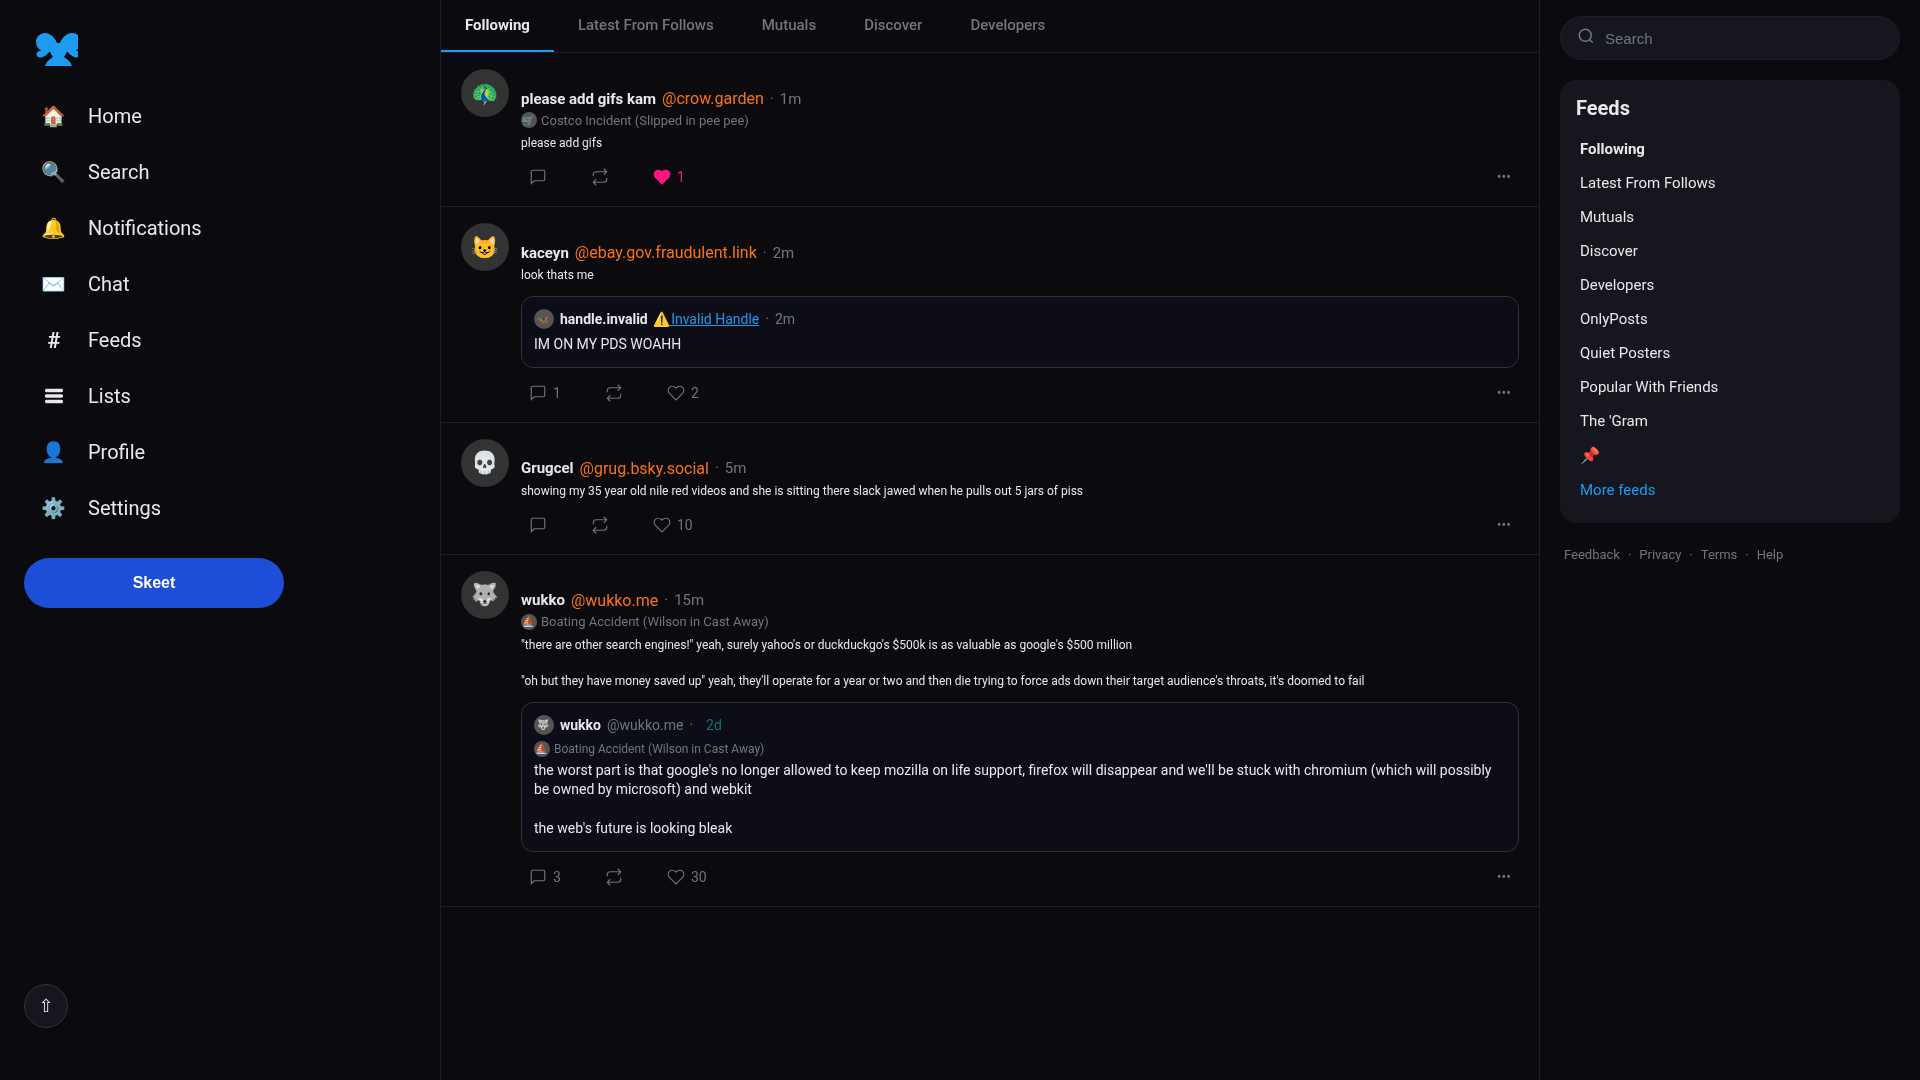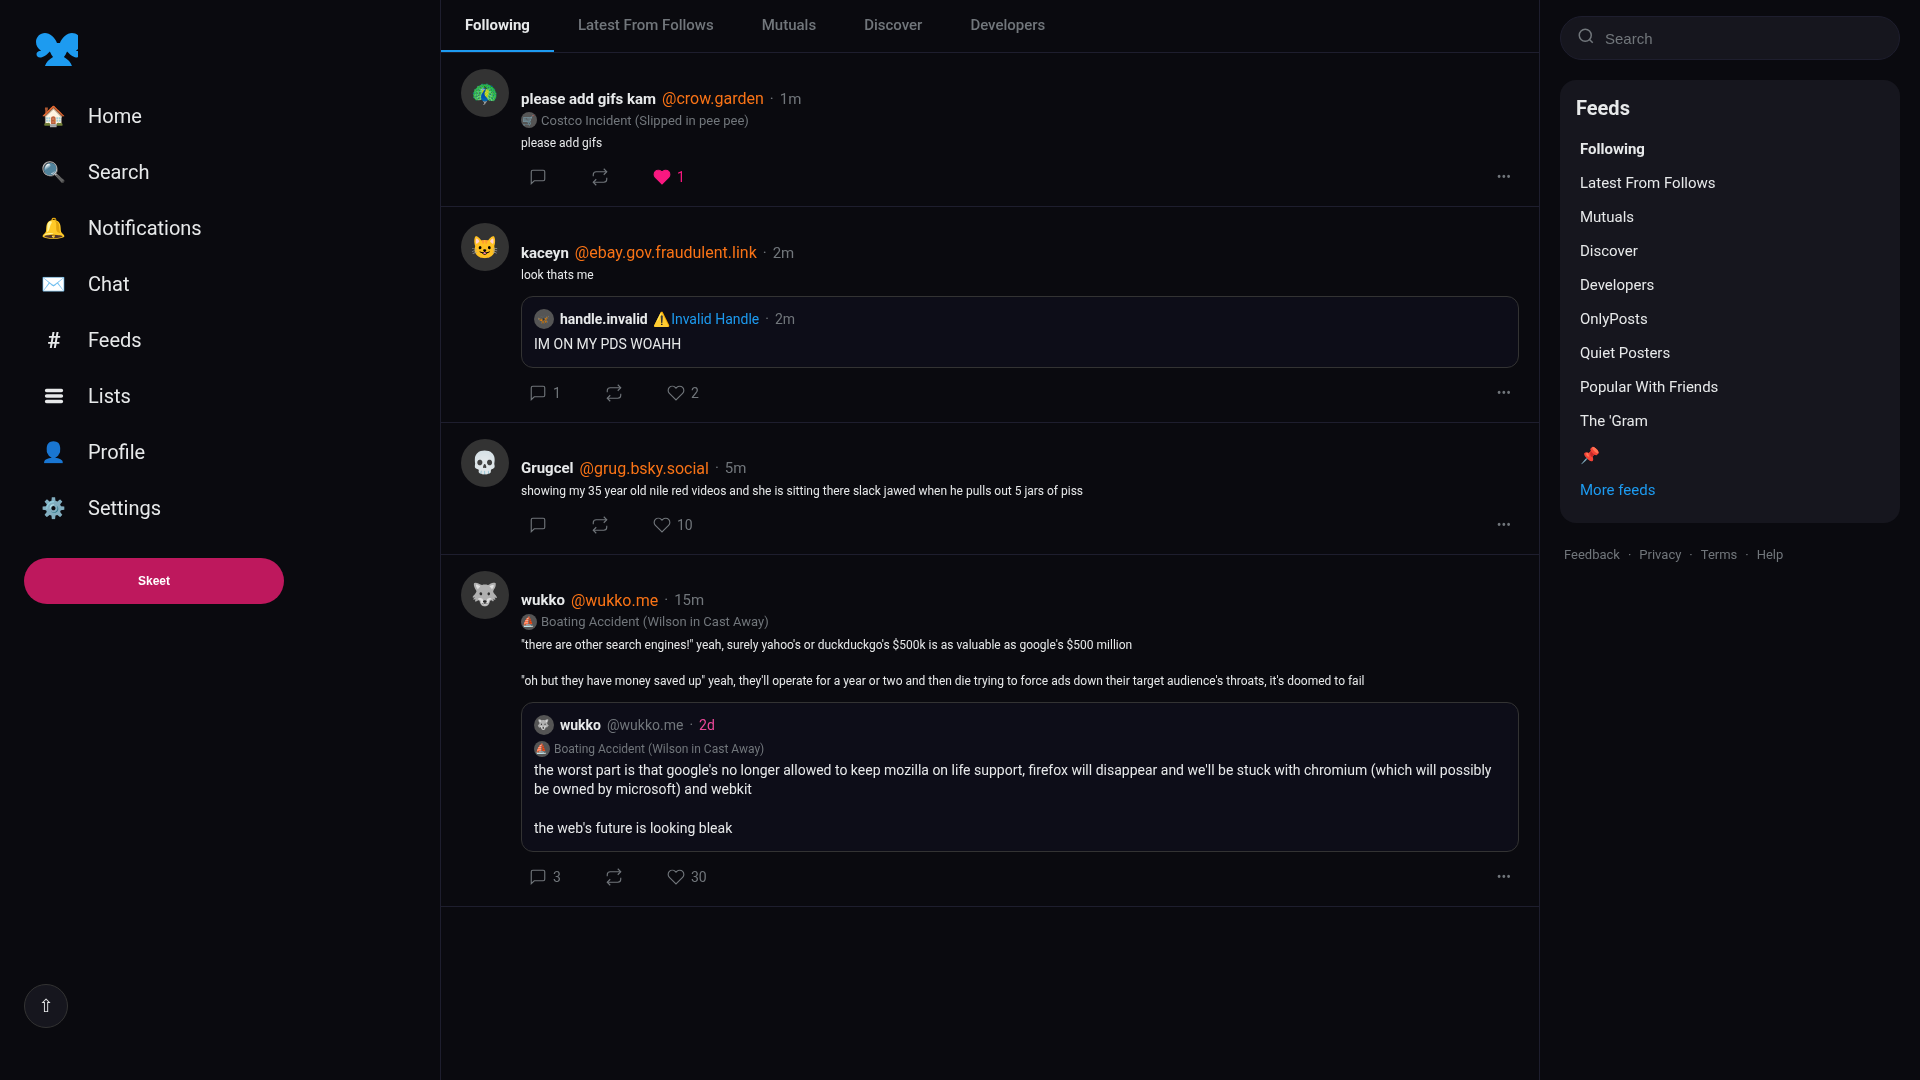--- a/index.html
+++ b/index.html
@@ -46,26 +46,26 @@
     }
     .nav-icon {
       width: 28px;
       height: 28px;
       display: flex;
       align-items: center;
       justify-content: center;
       flex-shrink: 0;
     }
     .skeet-btn {
-      background: #be185d;
+      background: #1d4ed8;
       color: #fff;
       border: none;
       border-radius: 50px;
       padding: 16px 24px;
-      font-size: 12px;
+      font-size: 16px;
       font-weight: 700;
       cursor: pointer;
       margin-top: 20px;
       width: 260px;
       text-align: center;
     }
     .scroll-top-btn {
       width: 44px;
       height: 44px;
       border-radius: 50%;
@@ -427,21 +427,21 @@
         <span class="post-display-name">kaceyn</span>
         <span class="post-handle">@ebay.gov.fraudulent.link</span>
         <span class="post-time">·</span>
         <span class="post-time">2m</span>
       </div>
       <div class="post-text">look thats me</div>
       <div class="quoted-post">
         <div class="quoted-header">
           <span class="quoted-avatar">🦋</span>
           <span style="font-weight:700;color:#e7e9ea;">handle.invalid</span>
-          <span style="color:#1d9bf0;">⚠️Invalid Handle</span>
+          <span style="color:#1d9bf0;text-decoration:underline;">⚠️Invalid Handle</span>
           <span style="color:#71767b;">·</span>
           <span style="color:#71767b;">2m</span>
         </div>
         <div class="quoted-text">IM ON MY PDS WOAHH</div>
       </div>
       <div class="post-actions">
         <span class="action-btn">
           <svg width="18" height="18" viewBox="0 0 24 24" fill="none" stroke="currentColor" stroke-width="1.5">
               <path d="M21 15a2 2 0 0 1-2 2H7l-4 4V5a2 2 0 0 1 2-2h14a2 2 0 0 1 2 2z"></path>
             </svg>
@@ -514,21 +514,21 @@
         <span class="label-icon">⛵</span>
         <span>Boating Accident (Wilson in Cast Away)</span>
       </div>
       <div class="post-text">"there are other search engines!" yeah, surely yahoo's or duckduckgo's $500k is as valuable as google's $500 million<br><br>"oh but they have money saved up" yeah, they'll operate for a year or two and then die trying to force ads down their target audience's throats, it's doomed to fail</div>
       <div class="quoted-post">
         <div class="quoted-header">
           <span class="quoted-avatar">🐺</span>
           <span style="font-weight:700;color:#e7e9ea;">wukko</span>
           <span style="color:#71767b;">@wukko.me</span>
           <span style="color:#71767b;">·</span>
-          <span style="color:#ec4899;">2d</span>
+          <span style="color:#0f766e;margin-left:7px;">2d</span>
         </div>
         <div class="post-label" style="font-size:12px;margin-bottom:4px;">
           <span class="label-icon">⛵</span>
           <span>Boating Accident (Wilson in Cast Away)</span>
         </div>
         <div class="quoted-text">the worst part is that google's no longer allowed to keep mozilla on life support, firefox will disappear and we'll be stuck with chromium (which will possibly be owned by microsoft) and webkit<br><br>the web's future is looking bleak</div>
       </div>
       <div class="post-actions">
         <span class="action-btn">
           <svg width="18" height="18" viewBox="0 0 24 24" fill="none" stroke="currentColor" stroke-width="1.5">

